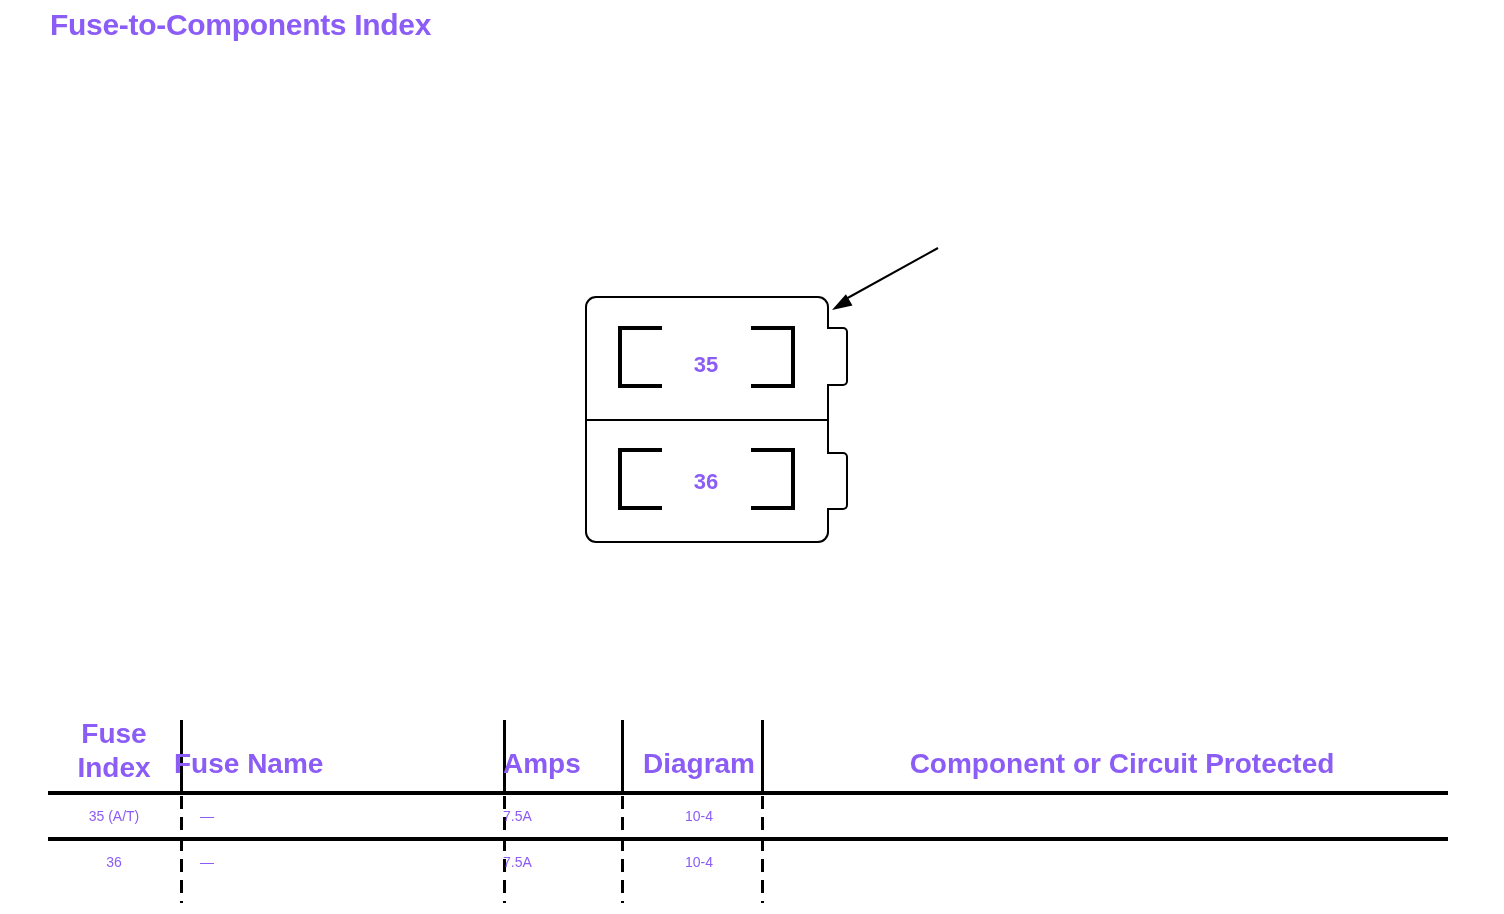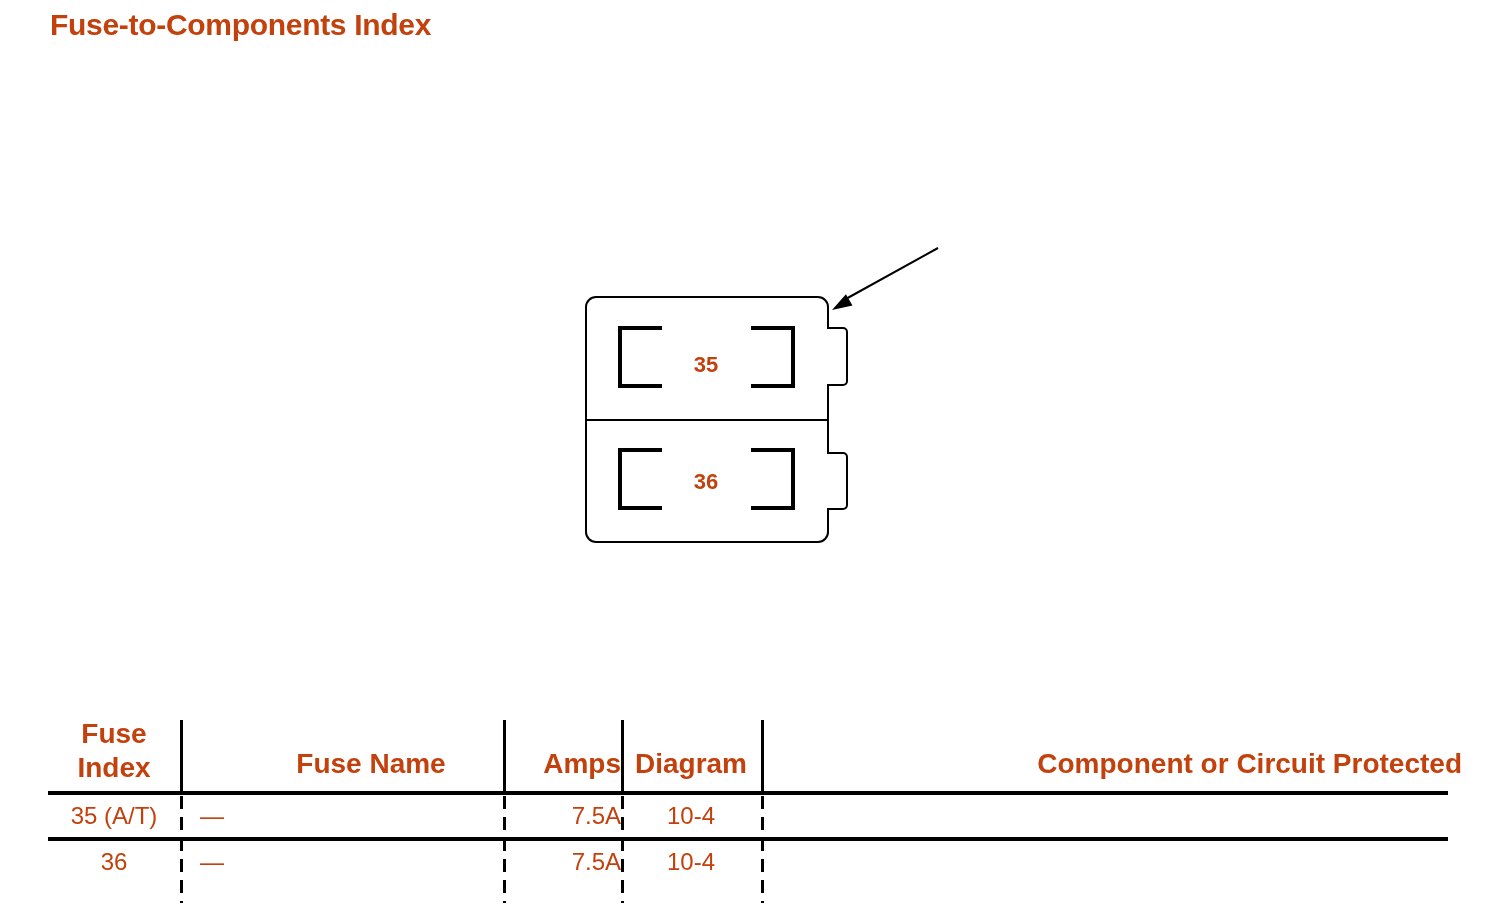--- a/index.html
+++ b/index.html
@@ -3,21 +3,21 @@
 <meta charset="utf-8">
 <style>
   html, body { margin: 0; padding: 0; background: #e8e8e8; }
   .page {
     position: relative;
     width: 1504px;
     height: 914px;
     background: #ffffff;
     overflow: hidden;
     font-family: "Liberation Sans", sans-serif;
-    color: #c2410c;
+    color: #8b5cf6;
   }
   .abs { position: absolute; }
 
   
   .doc-title {
     left: 50px; top: 8px;
     font-size: 30px; font-weight: bold;
     letter-spacing: -0.3px;
     white-space: nowrap;
   }
@@ -85,27 +85,27 @@
   .vdash {
     top: 796px; height: 107px; width: 3px;
     background: repeating-linear-gradient(to bottom, #000 0 13px, transparent 13px 21px);
   }
   .vx1 { left: 180px; }
   .vx2 { left: 503px; }
   .vx3 { left: 621px; }
   .vx4 { left: 761px; }
 
   .th { font-size: 28px; font-weight: bold; }
-  .td { font-size: 24px; font-weight: normal; }
+  .td { font-size: 14px; font-weight: normal; }
   .c1 { left: 48px;  width: 132px; text-align: center; }
-  .c2h{ left: 184px; width: 374px; text-align: center; }
+  .c2h{ left: 174px; width: 374px; }
   .c2 { left: 200px; width: 300px; text-align: left; }
-  .c3 { left: 503px; width: 118px; text-align: right; }
-  .c4 { left: 621px; width: 140px; text-align: center; }
-  .c5 { left: 782px; width: 680px; text-align: right; }
+  .c3 { left: 503px; width: 118px; text-align: left; }
+  .c4 { left: 621px; width: 140px; text-align: center; padding-left: 8px; }
+  .c5 { left: 782px; width: 680px; text-align: center; }
 
   .hdr-stack { top: 717px; line-height: 34px; }
   .hdr-line  { top: 751px; line-height: 26px; }
   .row1 { top: 804px; line-height: 24px; }
   .row2 { top: 850px; line-height: 24px; }
 </style>
 </head>
 <body>
 
 <div class="page">

